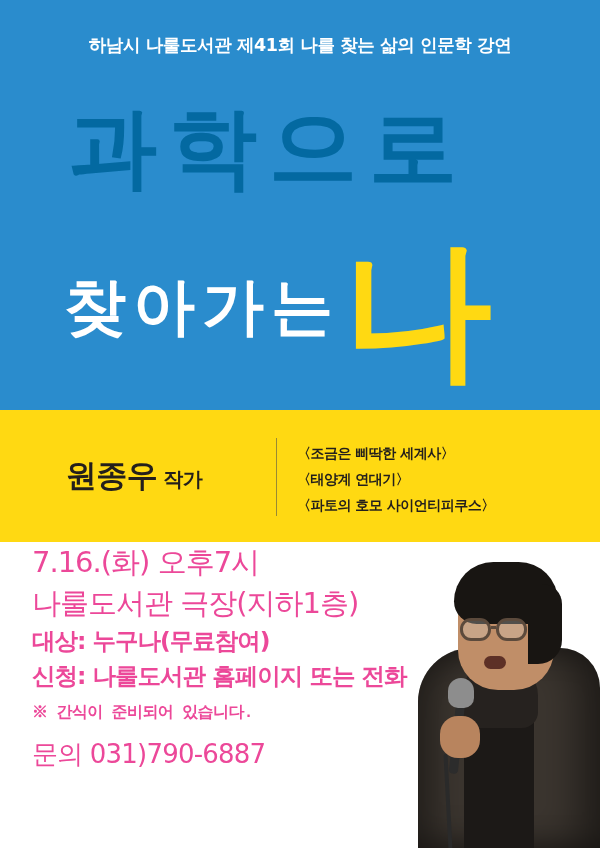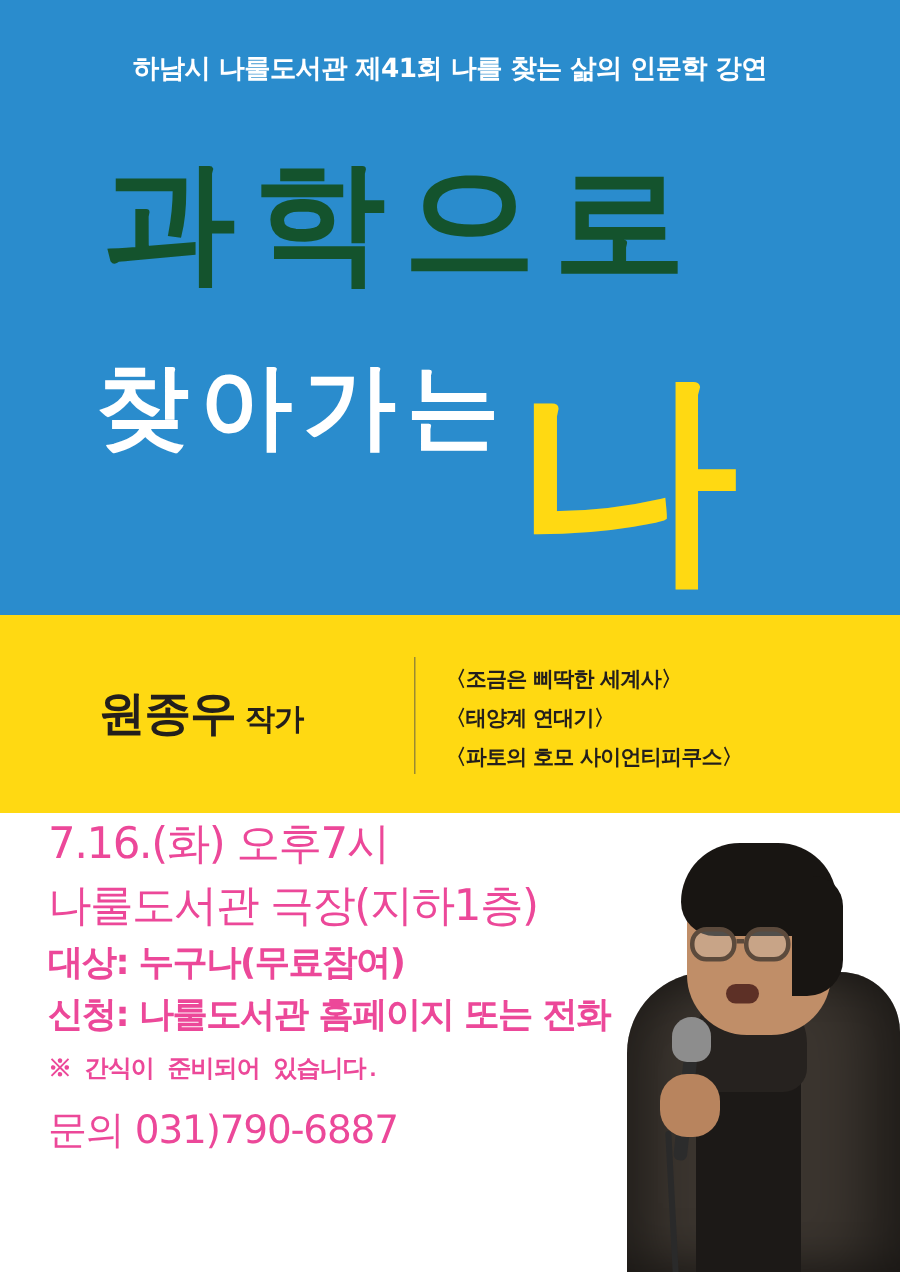--- a/index.html
+++ b/index.html
@@ -29,34 +29,35 @@
     color:#ffffff;
     font-size:17.5px;
     font-weight:bold;
     letter-spacing:-0.4px;
     white-space:nowrap;
   }
   .title-line1 {
     position:absolute; left:0; top:98px;
     width:526px;
     text-align:center;
-    color:#14532d;
+    color:#0369a1;
     font-size:88px;
     font-weight:bold;
     letter-spacing:12px;
     text-indent:12px;
     line-height:100px;
     white-space:nowrap;
   }
   .title-line2 {
     position:absolute; left:0; top:243px;
     width:556px;
     height:110px;
     white-space:nowrap;
     display:flex;
+    align-items:flex-end;
     justify-content:center;
   }
   .t2-white {
     color:#ffffff;
     font-size:62px;
     font-weight:bold;
     letter-spacing:7px;
     line-height:74px;
     display:inline-block;
     position:relative;

